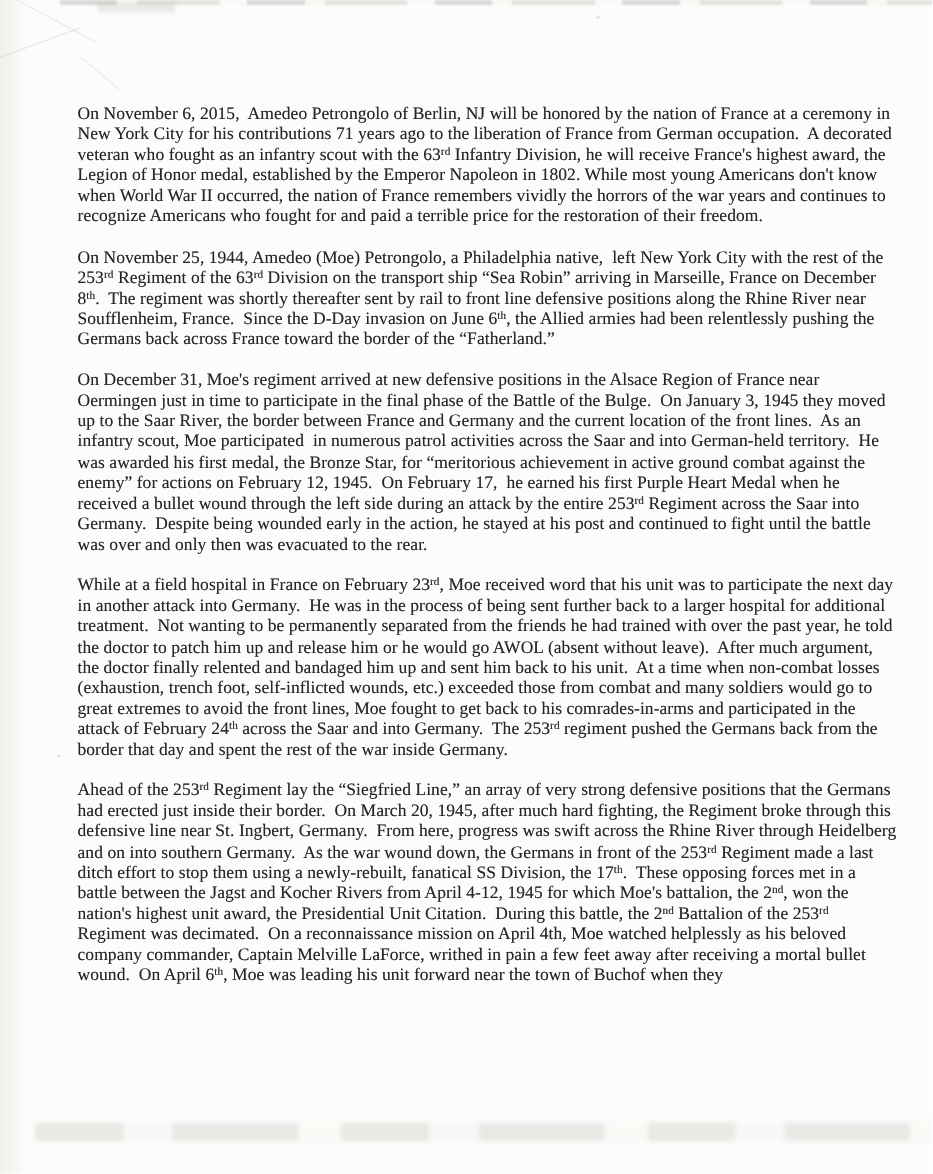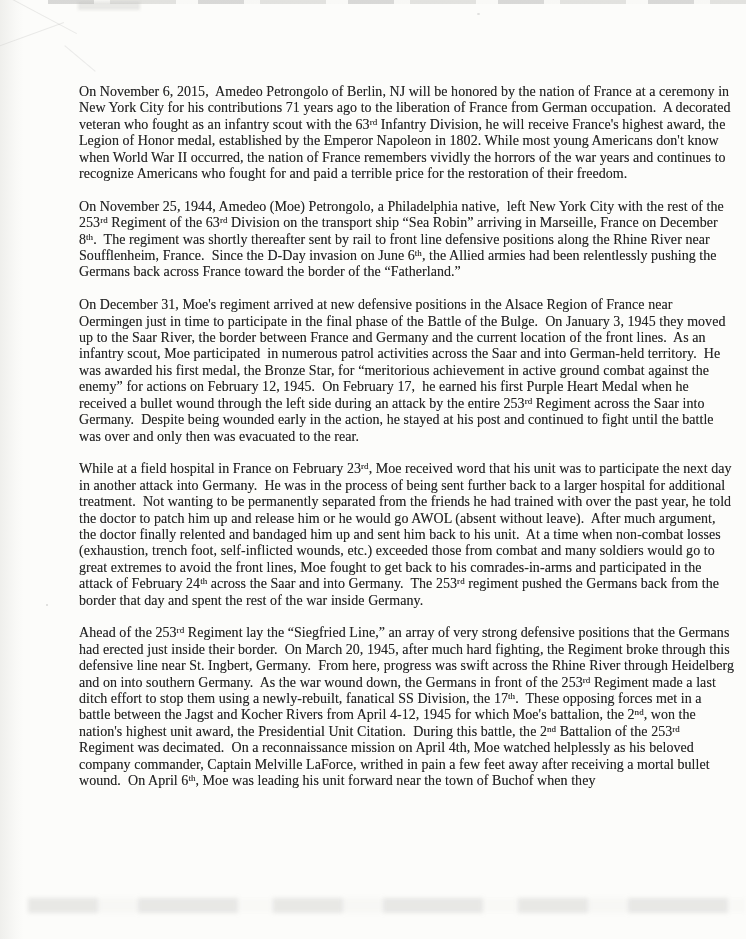--- a/index.html
+++ b/index.html
@@ -66,21 +66,21 @@
     filter: blur(2px);
     pointer-events: none;
   }
   .speck { position: absolute; background: rgba(110,110,108,0.5); border-radius: 50%; pointer-events: none; }
   .speck-1 { left: 197px; top: 322px; width: 3px; height: 2px; }
   .speck-2 { left: 46px;  top: 604px; width: 2px; height: 2px; opacity: .5; }
   .speck-3 { left: 477px; top: 13px;  width: 3px; height: 2px; opacity: .4; }
 
   .text-block {
     position: absolute;
-    left: 79px;
+    left: 62px;
     top: 84px;
     width: 656px;
     font-size: 14px;
     line-height: 16.4px;
     color: #262626;
     text-shadow: 0 0 0.5px rgba(70,70,70,0.55);
     letter-spacing: 0.05px;
   }
   .para {
     margin: 0 0 16.4px 0;

